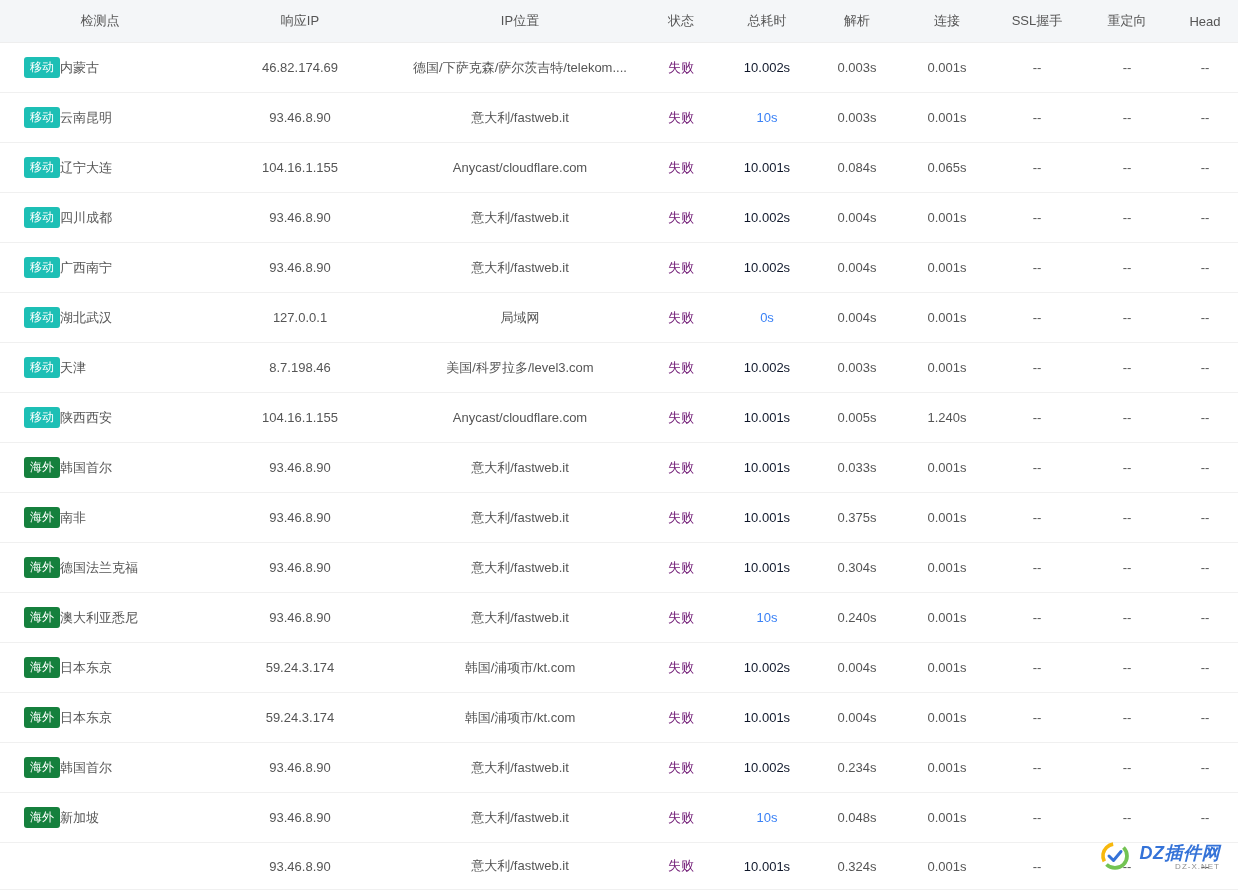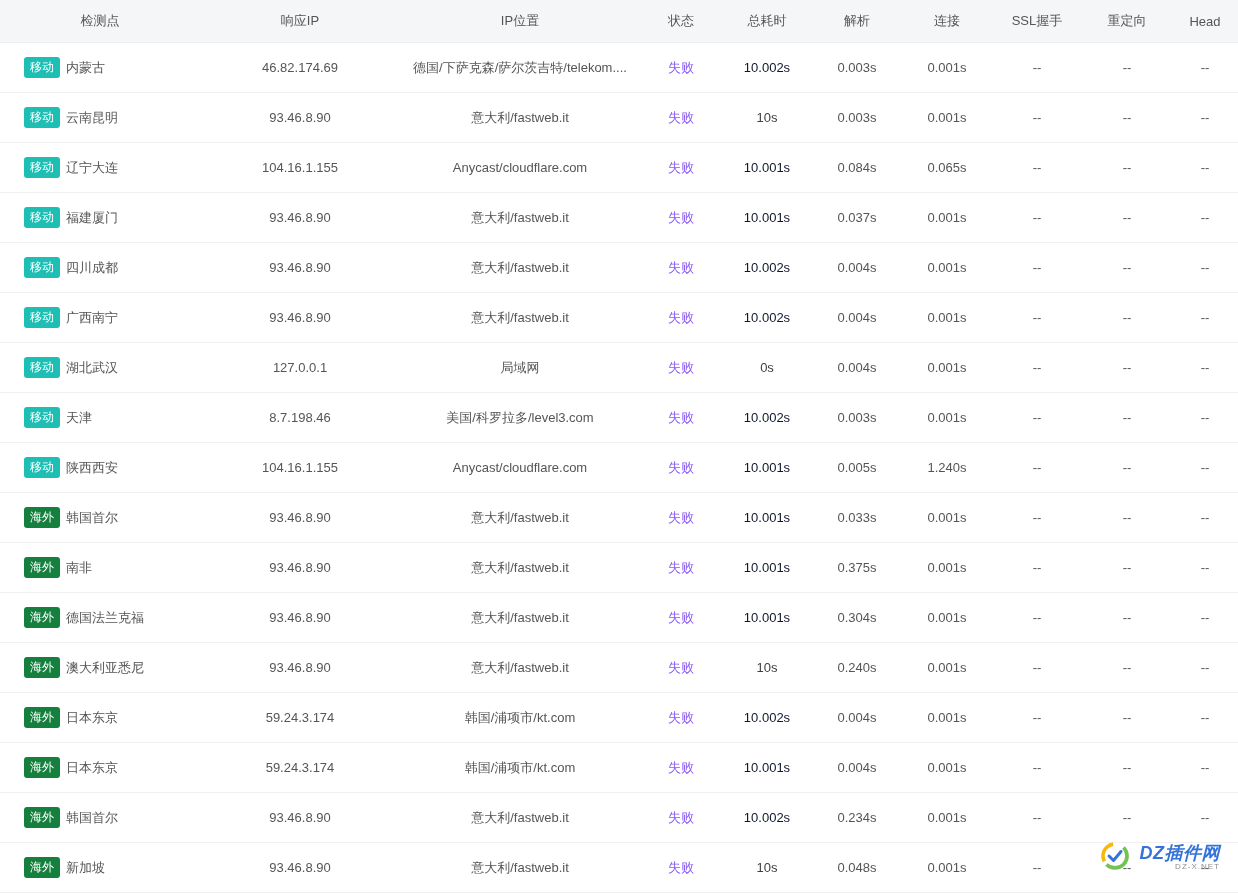--- a/index.html
+++ b/index.html
@@ -1,27 +1,27 @@
 <!DOCTYPE html>
 <html><head>
 <meta charset="utf-8">
 <style>
 * { margin: 0; padding: 0; box-sizing: border-box; }
 body { font-family: -apple-system, "Microsoft YaHei", "PingFang SC", Arial, sans-serif; background: #fff; font-size: 13px; color: #444; width: 1238px; }
 table { width: 100%; border-collapse: collapse; table-layout: fixed; }
 thead th { background: #f4f6f8; color: #555; font-weight: normal; padding: 12px 8px; text-align: center; font-size: 13px; border-bottom: 1px solid #eee; }
 tbody td { padding: 14px 8px; text-align: center; border-bottom: 1px solid #f0f0f0; font-size: 13px; color: #555; white-space: nowrap; overflow: hidden; text-overflow: ellipsis; }
 td.loc-cell { text-align: left; padding-left: 24px; }
-.badge { display: inline-block; padding: 2px 6px; border-radius: 3px; color: #fff; font-size: 12px; margin-right: 6px; vertical-align: middle; }
+.badge { display: inline-block; padding: 2px 6px; border-radius: 3px; color: #fff; font-size: 12px; vertical-align: middle; }
 .badge-mobile { background: #1dbfb5; }
 .badge-overseas { background: #15803d; }
 .loc-text { vertical-align: middle; }
-.status-fail { color: #8b5cf6; }
+.status-fail { color: #701a75; }
 .time-red { color: #0f172a; }
-.time-orange { color: #404040; }
+.time-orange { color: #3b82f6; }
 .watermark { position: fixed; right: 18px; bottom: 23px; display: flex; align-items: center; gap: 10px; opacity: 0.95; pointer-events: none; }
 .watermark svg { width: 30px; height: 30px; }
 .watermark-text { font-weight: bold; font-style: italic; color: #2b6cd6; font-size: 18px; letter-spacing: 0.5px; }
 .watermark-sub { font-size: 8px; color: #888; letter-spacing: 1px; margin-top: -3px; text-align: right; }
 col.c0{width:200px}col.c1{width:200px}col.c2{width:240px}col.c3{width:82px}col.c4{width:90px}col.c5{width:90px}col.c6{width:90px}col.c7{width:90px}col.c8{width:90px}col.c9{width:66px}
 </style>
 </head>
 <body>
 
 <table>
@@ -82,32 +82,20 @@
         <td>Anycast/cloudflare.com</td>
         <td class="status-fail">失败</td>
         <td class="time-red">10.001s</td>
         <td>0.084s</td>
         <td>0.065s</td>
         <td>--</td>
         <td>--</td>
         <td>--</td>
       </tr>
       <tr>
-        <td class="loc-cell"><span class="badge badge-mobile">移动</span><span class="loc-text">福建厦门</span></td>
-        <td>93.46.8.90</td>
-        <td>意大利/fastweb.it</td>
-        <td class="status-fail">失败</td>
-        <td class="time-red">10.001s</td>
-        <td>0.037s</td>
-        <td>0.001s</td>
-        <td>--</td>
-        <td>--</td>
-        <td>--</td>
-      </tr>
-      <tr>
         <td class="loc-cell"><span class="badge badge-mobile">移动</span><span class="loc-text">四川成都</span></td>
         <td>93.46.8.90</td>
         <td>意大利/fastweb.it</td>
         <td class="status-fail">失败</td>
         <td class="time-red">10.002s</td>
         <td>0.004s</td>
         <td>0.001s</td>
         <td>--</td>
         <td>--</td>
         <td>--</td>

